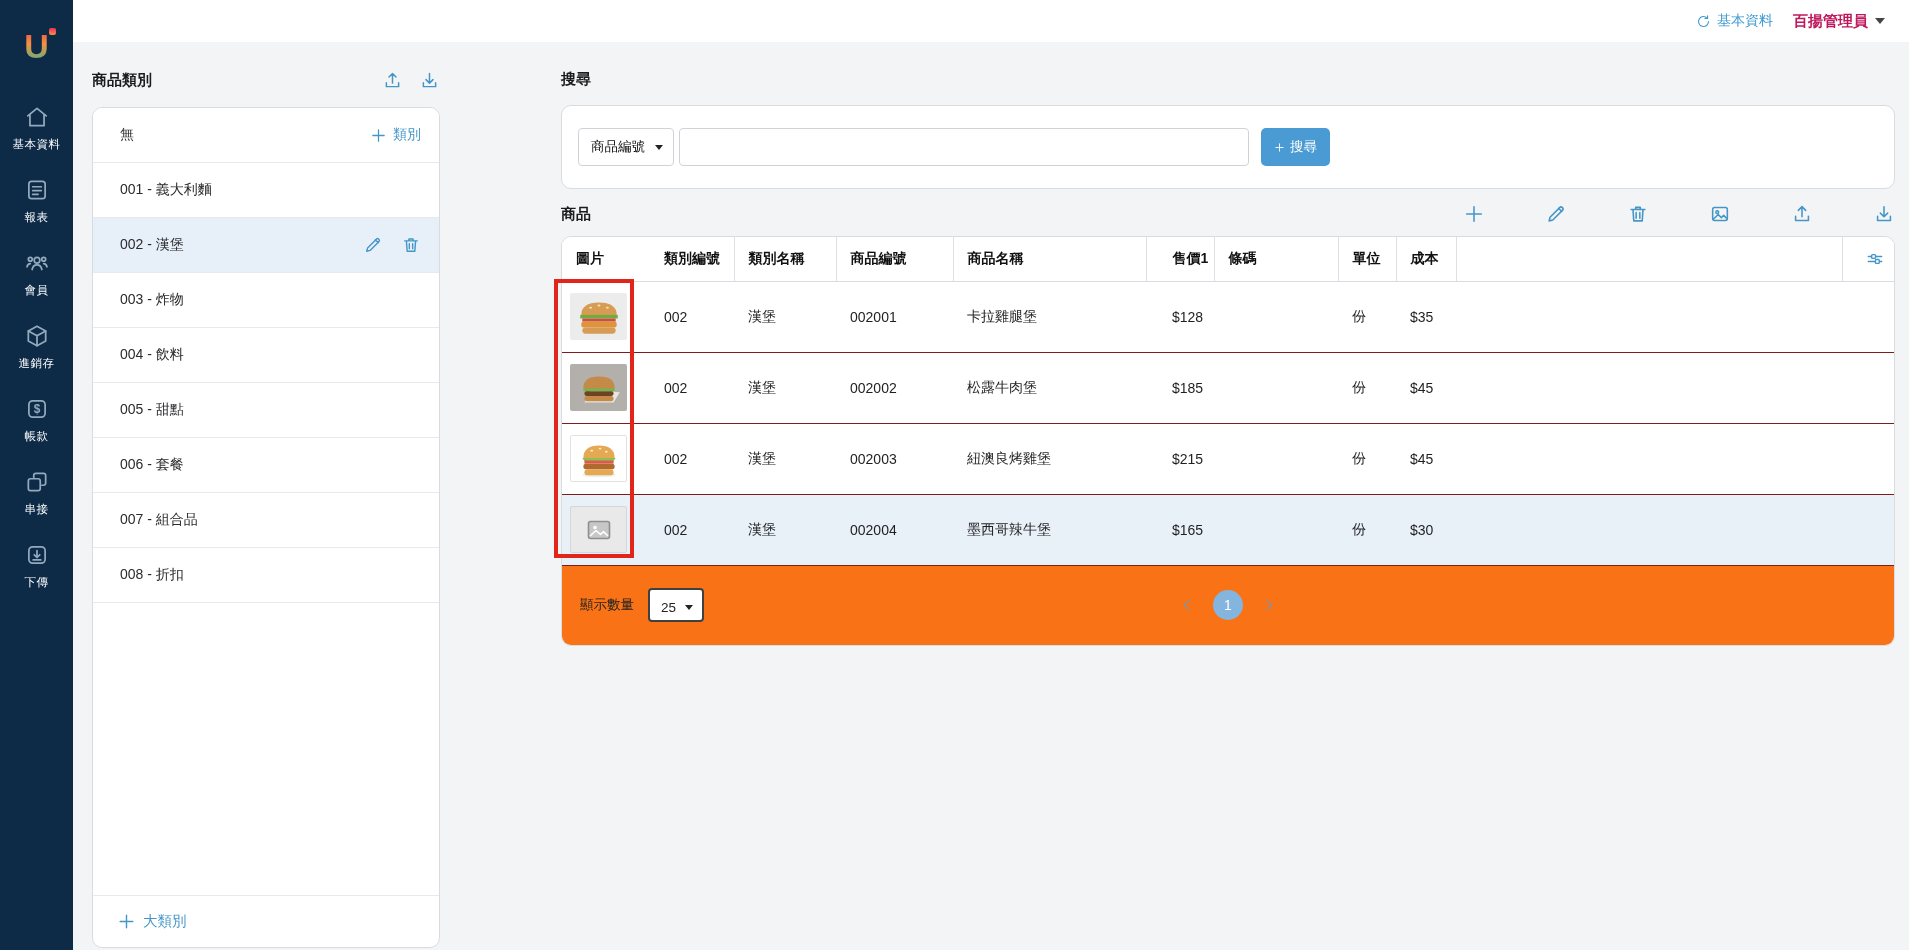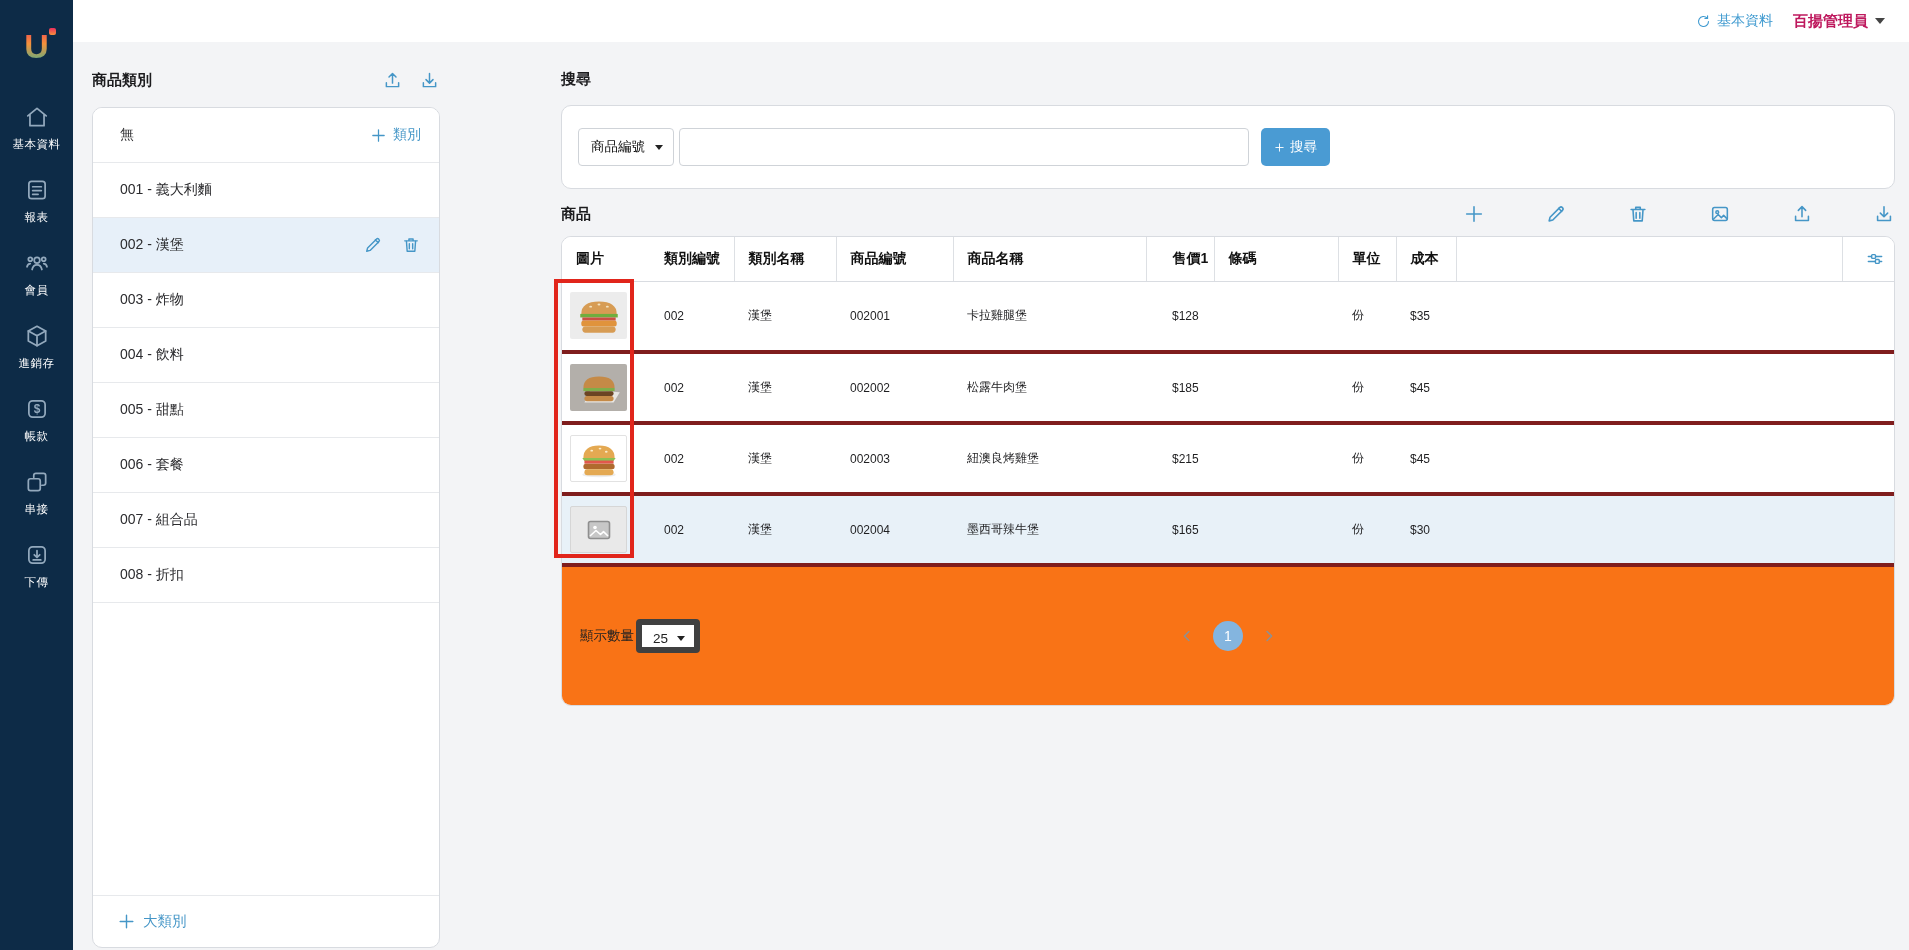--- a/index.html
+++ b/index.html
@@ -66,43 +66,43 @@
     padding:0 10px; font-size:14px; outline:none; background:#fff; }
   .search-btn { height:38px; margin-left:12px; padding:0 13px; background:#4a9bd3; border:none; border-radius:5px;
     color:#fff; font-size:13.5px; display:flex; align-items:center; gap:5px; cursor:pointer; font-family:inherit; }
   .search-btn svg { stroke:#fff; fill:none; stroke-width:2; stroke-linecap:round; }
 
   .products-head { margin-top:14px; display:flex; align-items:center;gap:39px; }
   .products-head .spacer { flex:1; }
   .tool-ic { margin-left:21px; }
 
   .table-wrap { position:relative; margin-top:11px; }
-  .table-card { height:470px; overflow:hidden; display:flex; flex-direction:column;justify-content:flex-end; }
+  .table-card { height:410px; overflow:hidden; display:flex; flex-direction:column;justify-content:flex-end; }
   table { width:100%; border-collapse:collapse; table-layout:fixed; }
   th { height:44px; font-size:14px; font-weight:bold; color:#111; text-align:left; padding-left:14px;
     border-bottom:1px solid #d9dce1; background:#fff; }
   th.sep { border-left:1px solid #dde0e4; }
   th.th-img { padding-left:14px; }
-  td { height:71px; font-size:12px; color:#1f1f21; padding-left:14px; border-bottom:4px solid #7f1d1d; background:#fff; }
+  td { height:71px; font-size:14px; color:#1f1f21; padding-left:14px; border-bottom:1px solid #7f1d1d; background:#fff; }
   tr.highlight td { background:#e8f1f8; }
   td.td-img { padding-left:8px; }
   td.td-price, th.th-price { padding-left:26px; }
   .thumb { width:57px; height:47px; border-radius:2px; display:flex; align-items:center; justify-content:center; overflow:hidden; }
   .thumb.bg-light { background:#ececec; }
   .thumb.bg-gray { background:#b3afaa; }
   .thumb.bg-white { background:#fff; border:1px solid #e2e2e2; }
   .thumb.bg-ph { background:#e9e9e9; border:1px solid #d6d6d6; }
   .cols-ic { display:flex; justify-content:center; }
 
   .red-overlay { position:absolute; left:-7px; top:43px; width:80px; height:279px;
     border:4px solid #e1251b; pointer-events:none; z-index:6; }
 
   .pager-row { flex:1; position:relative; display:flex; align-items:center; padding-left:18px; background:#f97316; }
   .pagesize-label { font-size:13.5px; color:#222; }
-  .pagesize-select { height:34px; margin-left:2px; border:6px solid #404040; border-radius:4px; background:#fff;
+  .pagesize-select { height:34px; margin-left:14px; border:2px solid #404040; border-radius:4px; background:#fff;
     display:flex; align-items:center; gap:9px; padding:4px 9px 0 11px; font-size:13.5px; cursor:pointer; }
   .pager { position:absolute; left:50%; transform:translateX(-50%); display:flex; align-items:center; gap:17px; }
   .pg-arrow { cursor:pointer; }
   .pg-arrow svg { stroke:#8c9196; fill:none; stroke-width:2; stroke-linecap:round; stroke-linejoin:round; }
   .pg-num { width:30px; height:30px; border-radius:50%; background:#84b5df; color:#fff; font-size:14px;
     display:flex; align-items:center; justify-content:center; cursor:pointer; }
 </style>
 </head>
 <body>
 

